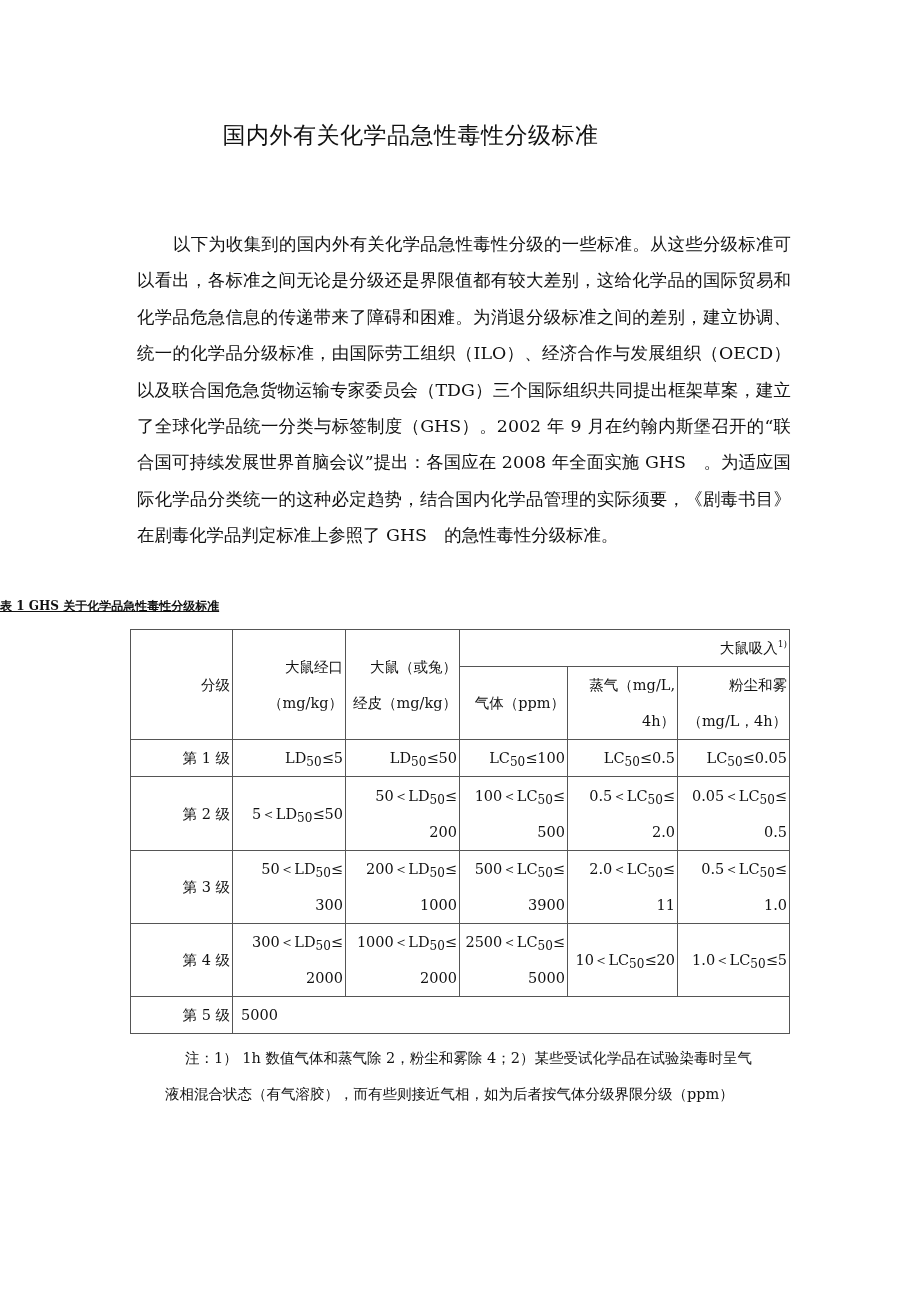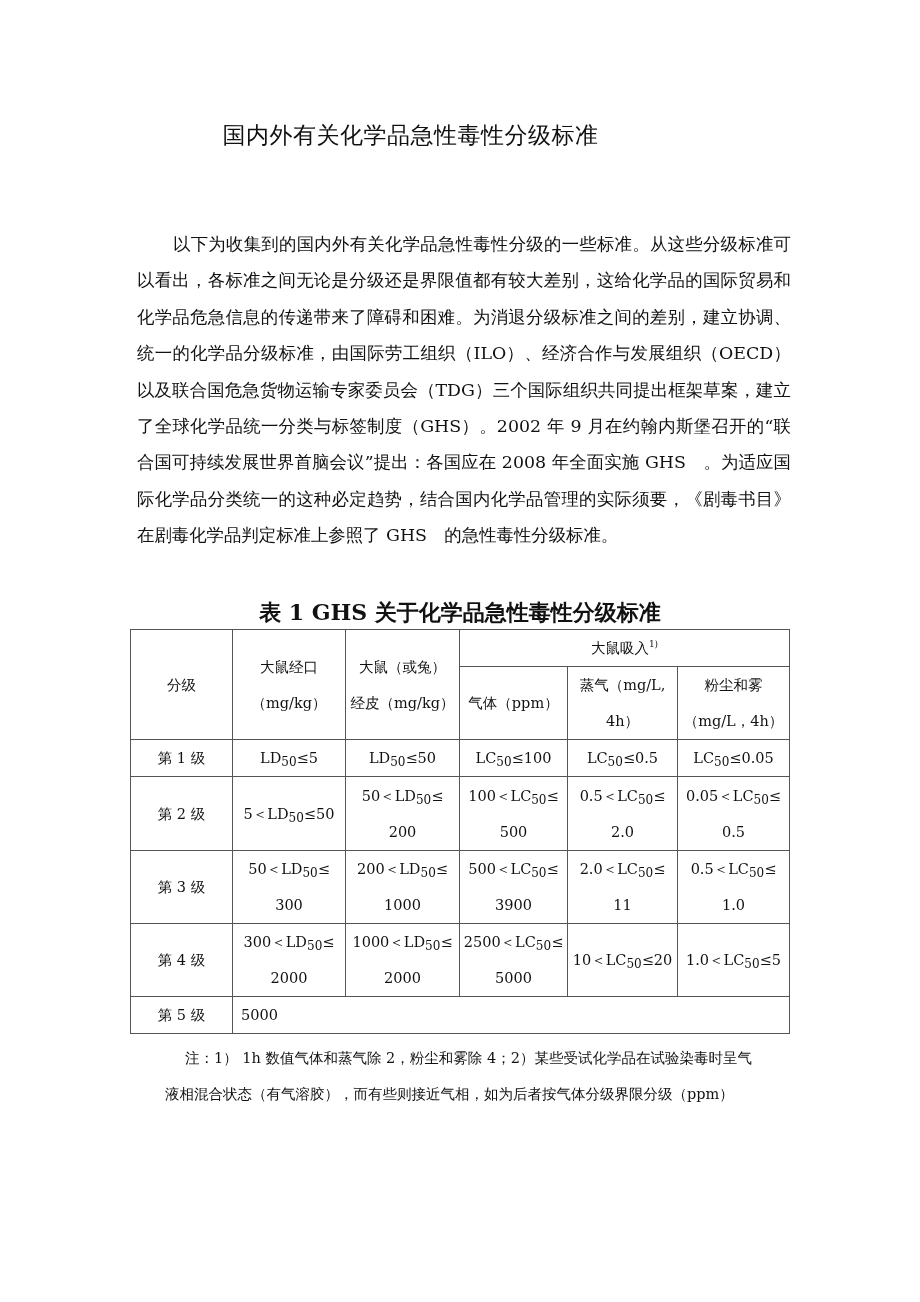--- a/index.html
+++ b/index.html
@@ -1,22 +1,22 @@
 <!DOCTYPE html>
 <html><head>
 <meta charset="utf-8">
 <style>
   html,body{margin:0;padding:0;background:#fff;}
   body{width:920px;height:1302px;position:relative;overflow:hidden;font-family:"DejaVu Serif","Liberation Serif",serif;color:#111;}
   .title{position:absolute;left:0;width:821px;top:120px;text-align:center;font-family:"DejaVu Sans","Liberation Sans",sans-serif;font-size:23px;letter-spacing:0.5px;}
   .para{position:absolute;left:137px;width:654px;top:198px;font-size:17.4px;line-height:36.4px;text-align:justify;margin-top:28px;}
   .para p{margin:0;text-indent:36px;}
-  .cap{position:absolute;left:0;width:920px;top:598px;text-align:center;font-size:22px;font-weight:bold;}
+  .cap{position:absolute;left:0;width:920px;top:598px;text-align:left;font-size:12px;font-weight:bold;text-decoration:underline;}
   table{position:absolute;left:130px;top:629px;border-collapse:collapse;font-size:14.5px;}
-  td{border:1.5px solid #555;text-align:center;vertical-align:middle;padding:0 2px;line-height:36px;}
+  td{border:1.5px solid #555;text-align:right;vertical-align:middle;padding:0 2px;line-height:36px;}
   sub{font-size:12px;vertical-align:-3px;line-height:0;}
   sup{font-size:9px;vertical-align:6px;line-height:0;}
   .left{text-align:left;padding-left:8px;}
   .note{position:absolute;left:137px;width:654px;top:1040px;font-size:14.5px;line-height:36px;margin-left:28px;}
   .note p{margin:0;text-indent:20px;}
 </style>
 </head>
 <body>
 
 <div class="title">国内外有关化学品急性毒性分级标准</div>

